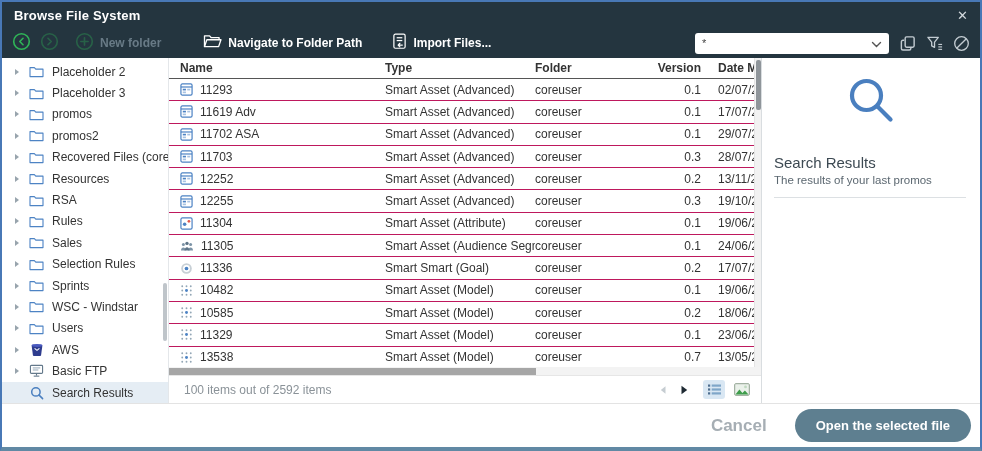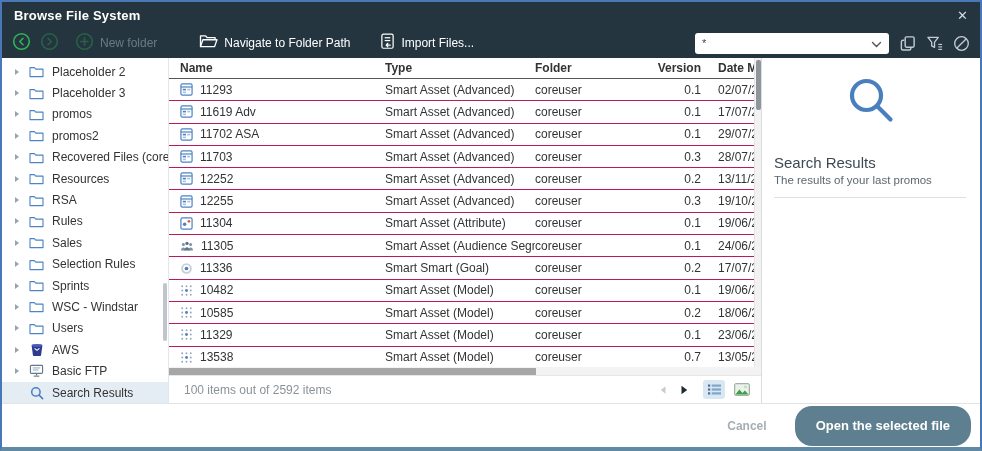--- a/index.html
+++ b/index.html
@@ -10,21 +10,21 @@
   
   .titlebar { height:26px; background:#24353F; display:flex; align-items:center; padding:0 12px; flex:0 0 auto; }
   .title { color:#fff; font-size:13px; font-weight:700; letter-spacing:.2px; }
   .close { margin-left:auto; color:#D5DBDF; font-size:13px; cursor:pointer; line-height:1; }
 
   
   .toolbar { height:30px; background:#24353F; display:flex; align-items:center; padding:0 10px; flex:0 0 auto; }
   .ticonbtn { display:flex; align-items:center; margin-right:9px; cursor:pointer; }
   .dim { opacity:.35; }
   .tgroup { display:flex; align-items:center; gap:6px; margin-right:16px; cursor:pointer; }
-  .tlabel { color:#fff; font-size:12px; font-weight:400; white-space:nowrap;text-align:center; }
+  .tlabel { color:#fff; font-size:12px; font-weight:700; white-space:nowrap;text-align:center; }
   .tlabel.disabled { color:#8DA0AC; opacity:.65; }
   .combo { margin-left:auto; width:194px; height:21px; background:#fff; border-radius:3px;
            display:flex; align-items:center; padding:0 7px; cursor:pointer; }
   .combo-val { font-size:11px; color:#444; flex:1; }
   .tright { display:flex; align-items:center; gap:9px; margin-left:10px; }
   .tright > span { display:flex; cursor:pointer; }
 
   
   .content { flex:1; display:flex; min-height:0; background:#fff; }
 
@@ -70,22 +70,22 @@
   
   .panel { width:219px; border-left:1px solid #D9DDE0; padding-top:12px; flex:0 0 auto; }
   .panel-icon { display:flex; justify-content:center; margin-top:4px; }
   .panel-title { margin:28px 0 3px 12px; font-size:15px; color:#3C4952; }
   .panel-sub { margin-left:12px; font-size:11.5px; color:#5B6770; }
   .panel-div { margin:11px 14px 0 12px; border-bottom:1px solid #DCE0E3; }
 
   
   .footer { height:44px; border-top:1px solid #E3E3E3; display:flex; align-items:center;
             justify-content:flex-end; padding-right:9px; gap:28px; flex:0 0 auto; background:#fff; }
-  .cancel { color:#A6AEB4; font-size:12px; font-weight:600; cursor:pointer;text-align:right; }
-  .open-btn { height:40px; border:none; border-radius:17px; background:#5E7F90; color:#fff;
+  .cancel { color:#A6AEB4; font-size:17px; font-weight:600; cursor:pointer;text-align:right; }
+  .open-btn { height:33px; border:none; border-radius:17px; background:#5E7F90; color:#fff;
               font-size:13px; font-weight:700; padding:0 21px; font-family:inherit; cursor:pointer; }
 </style>
 </head>
 <body>
 
 <div class="dialog">
 
   <div class="titlebar">
     <span class="title">Browse File System</span>
     <span class="close">✕</span>

